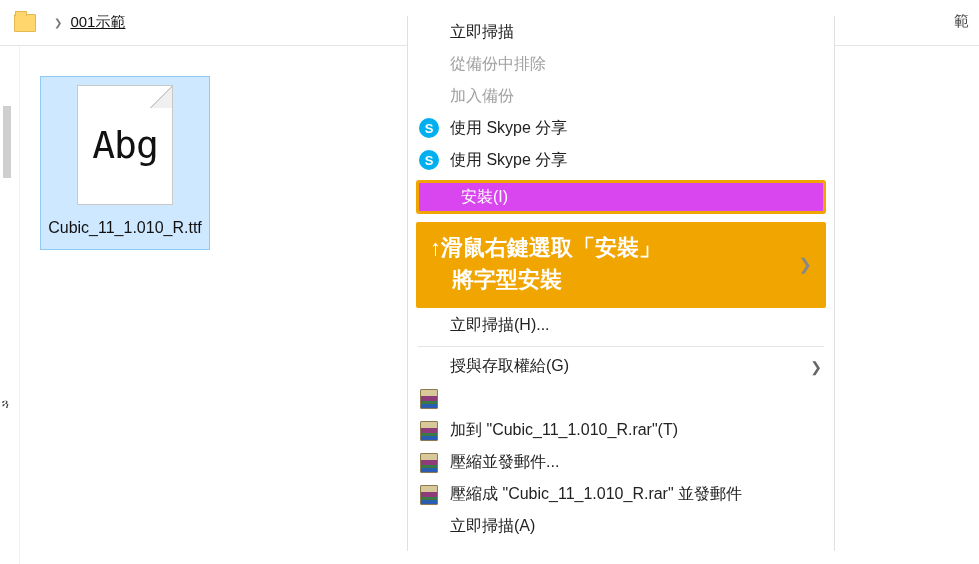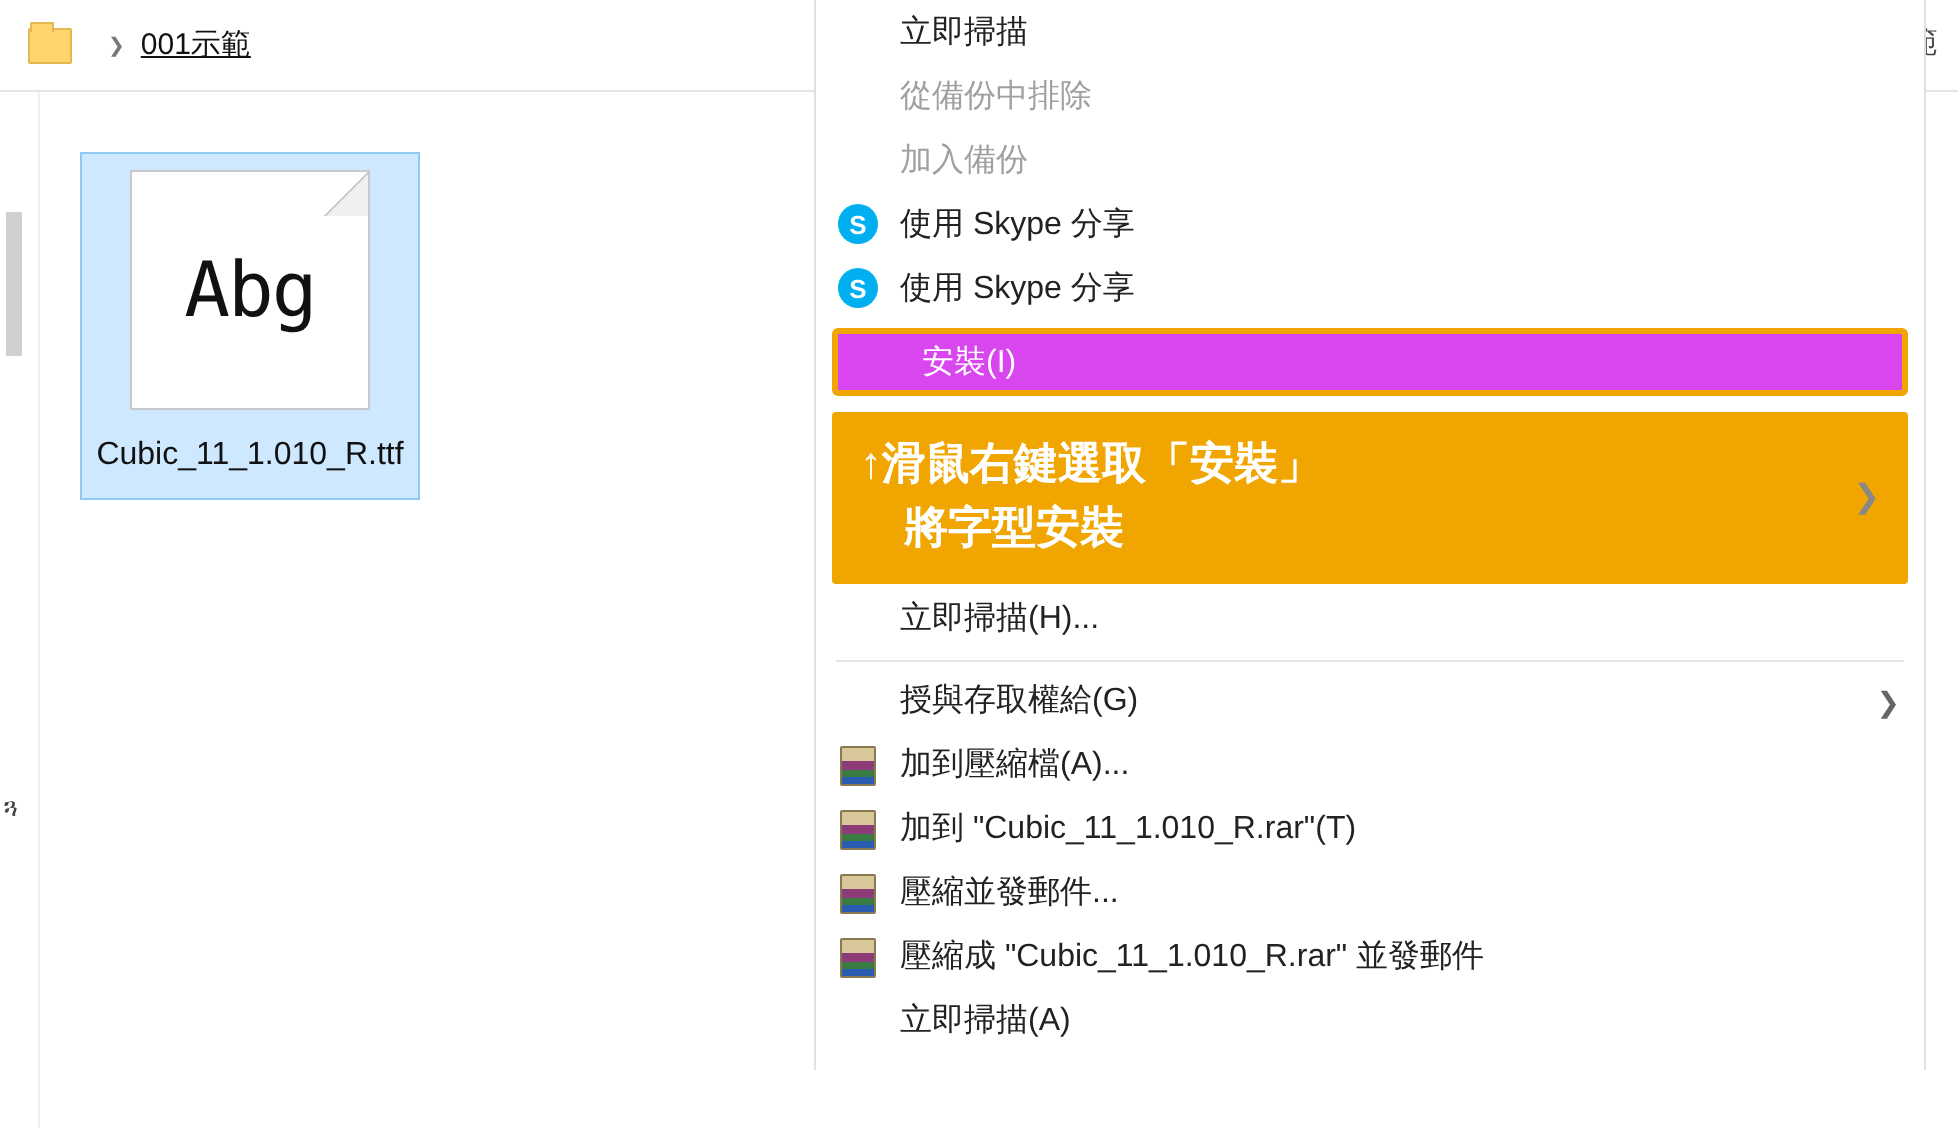--- a/index.html
+++ b/index.html
@@ -84,21 +84,21 @@
       padding: 30px 20px;
     }
     .file-item {
       width: 170px;
       text-align: center;
       background: #cde8ff;
       border: 1px solid #8fcaf6;
       padding: 8px 6px 10px;
     }
     .font-thumb {
-      width: 120px;
+      width: 96px;
       height: 120px;
       margin: 0 auto 10px;
       background: #fff;
       border: 1px solid #c9c9c9;
       position: relative;
       display: flex;
       align-items: center;
       justify-content: center;
     }
     .font-thumb::after {
@@ -119,22 +119,22 @@
       line-height: 1.35;
       color: #111;
       word-break: break-all;
       margin-top: 12px;
     }
 
     
     .ctxmenu {
       position: absolute;
       left: 407px;
-      top: 0;
-      width: 556px;
+      top: 16px;
+      width: 428px;
       background: #fff;
       border-left: 1px solid #e0e0e0;
       border-right: 1px solid #e0e0e0;
       padding-bottom: 8px;
     }
     .mi {
       display: flex;
       align-items: center;
       height: 32px;
       padding: 0 12px 0 10px;
@@ -294,21 +294,20 @@
   <div class="mi">
     <span class="ic spacer"></span>
     <span class="lbl">授與存取權給(G)</span>
     <span class="arrow">❯</span>
   </div>
 
   <div class="mi">
     <span class="ic">
         <span class="rar-ic"></span>
       </span>
-    <span class="lbl">加到壓縮檔(A)...</span>
   </div>
   <div class="mi">
     <span class="ic">
         <span class="rar-ic"></span>
       </span>
     <span class="lbl">加到 "Cubic_11_1.010_R.rar"(T)</span>
   </div>
   <div class="mi">
     <span class="ic">
         <span class="rar-ic"></span>

